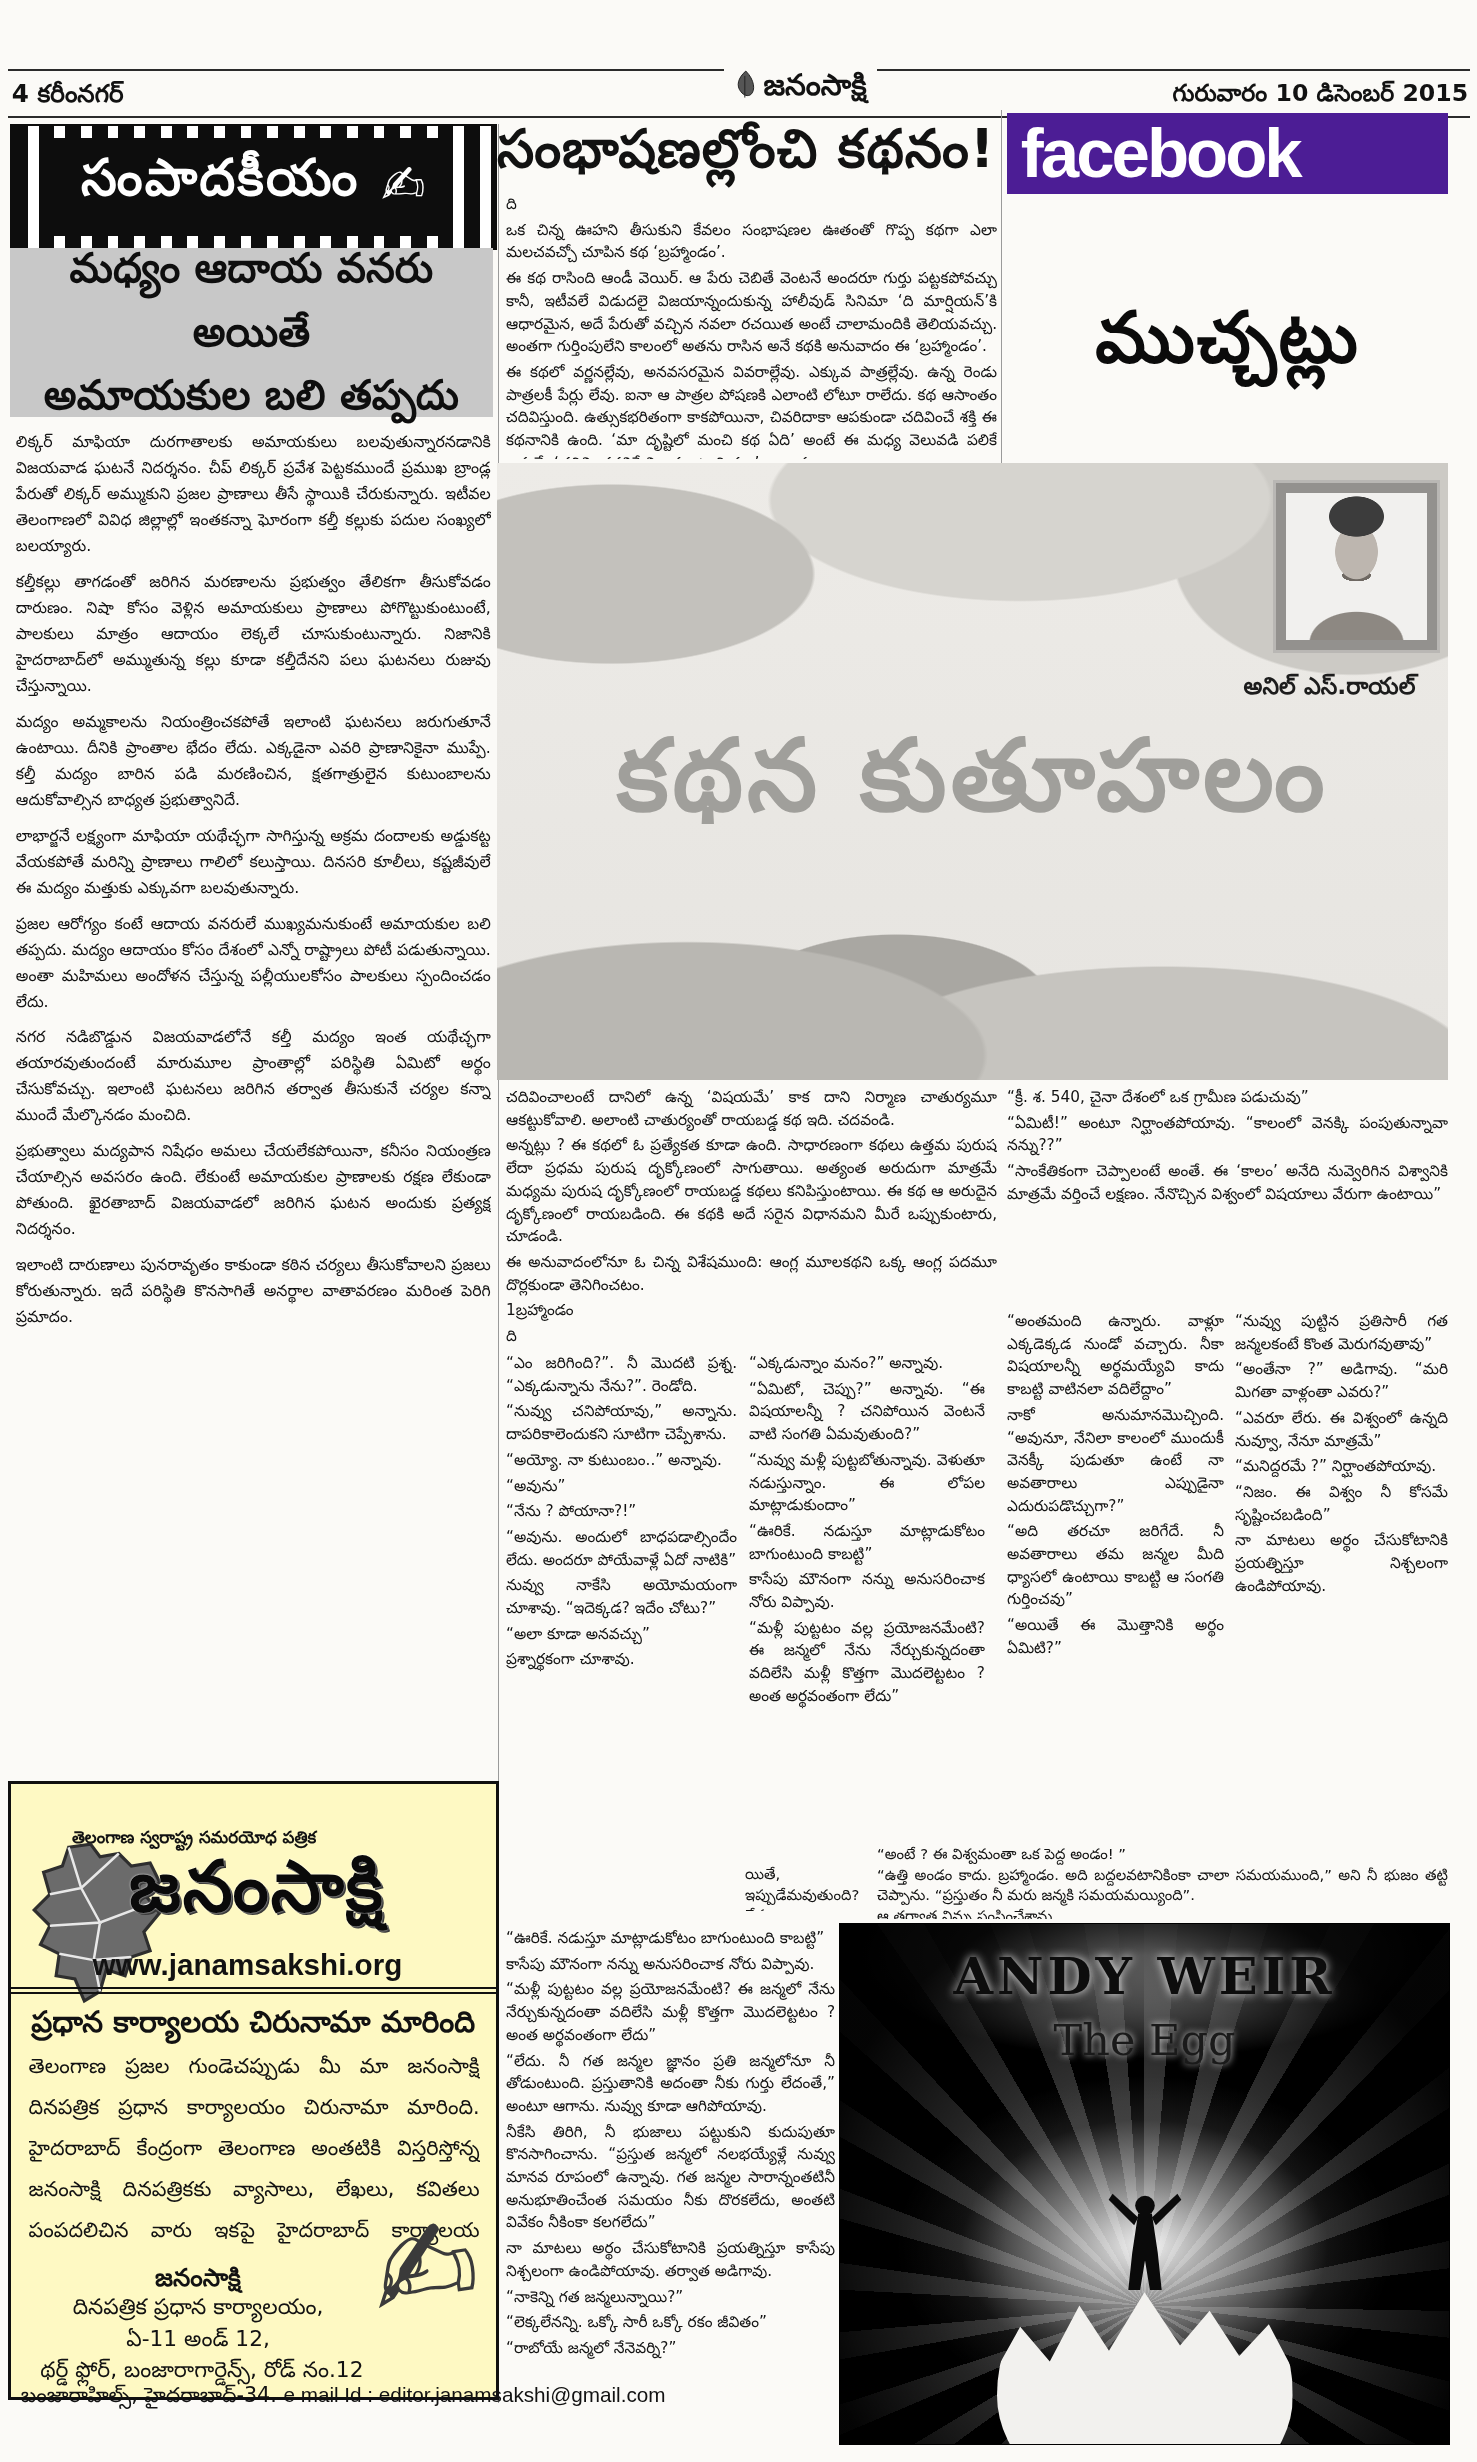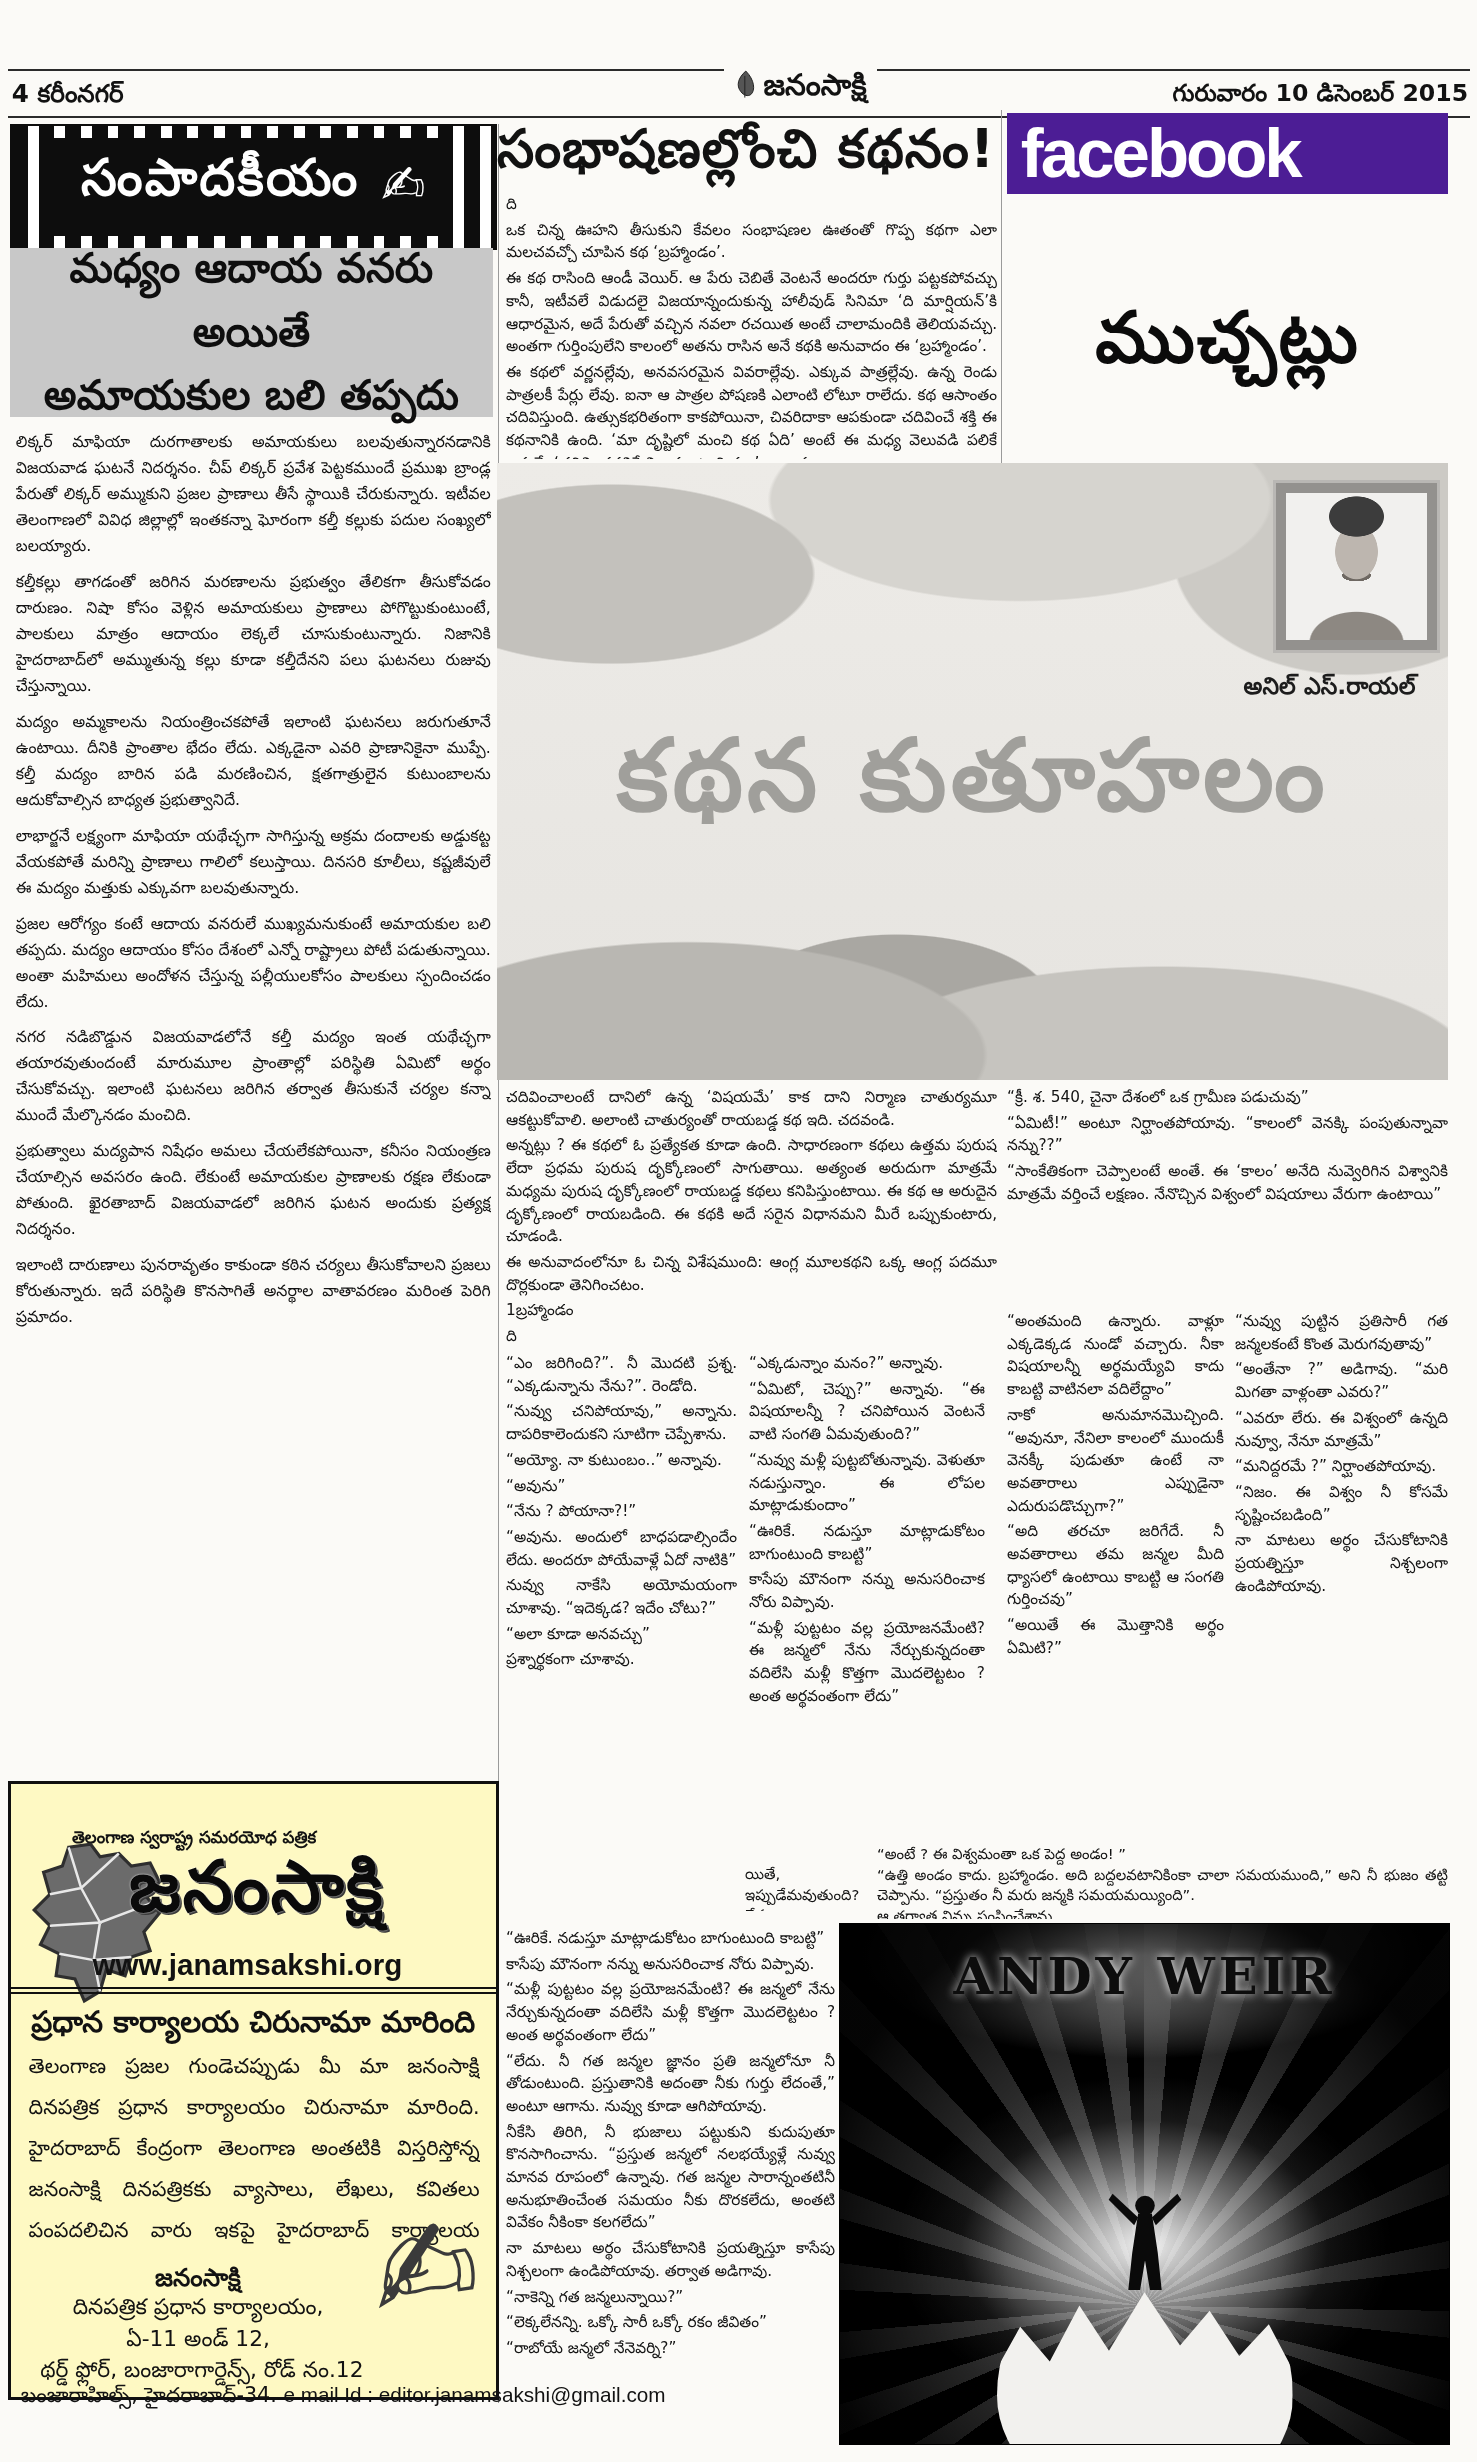--- a/index.html
+++ b/index.html
@@ -244,14 +244,15 @@
   <div class="egg"></div>
   <div class="abs" style="left:50%;bottom:148px;transform:translateX(-50%);">
     <svg width="89" height="108" viewBox="0 0 90 110">
       <circle cx="45" cy="22" r="10" fill="#0a0a0a"></circle>
       <path d="M38 30 L52 30 L58 70 L62 108 L50 108 L45 78 L40 108 L28 108 L32 70 Z" fill="#0a0a0a"></path>
       <path d="M38 34 L12 10 L8 16 L34 42 Z" fill="#0a0a0a"></path>
       <path d="M52 34 L78 10 L82 16 L56 42 Z" fill="#0a0a0a"></path>
     </svg>
   </div>
   <div class="cover-title">ANDY WEIR</div>
+  <div class="cover-sub">The Egg</div>
 </div>
 
 
 </body></html>

